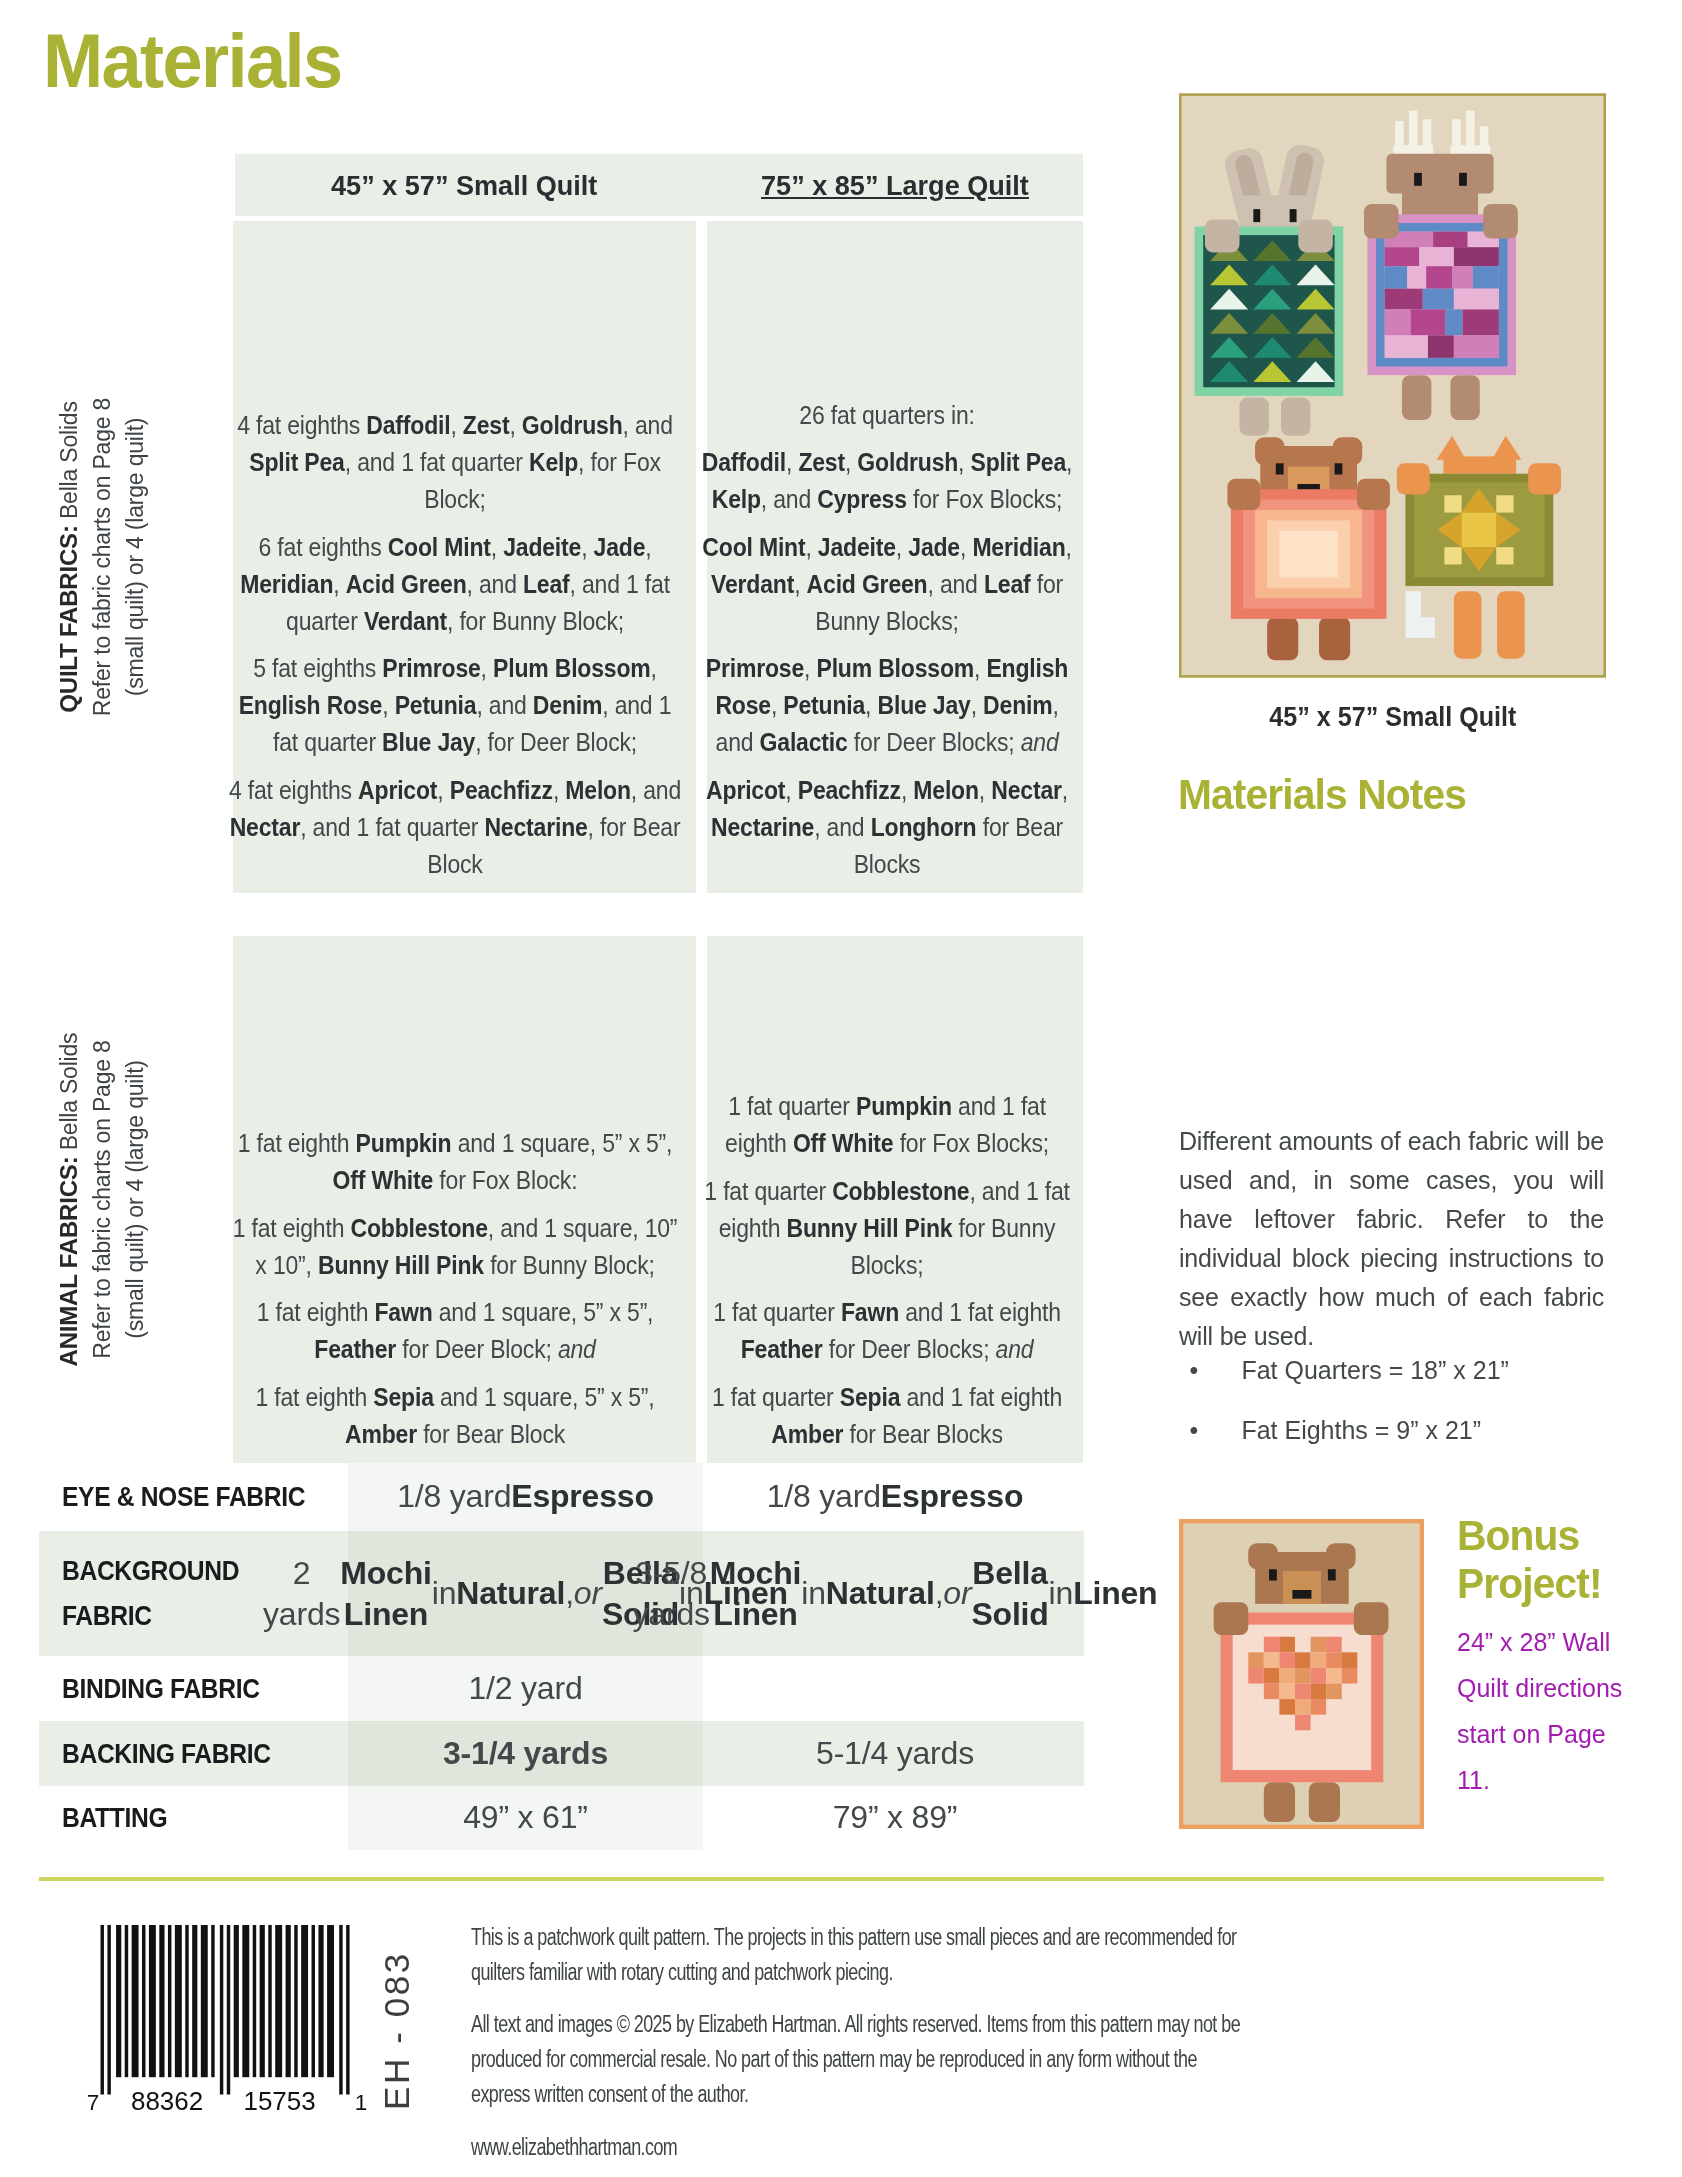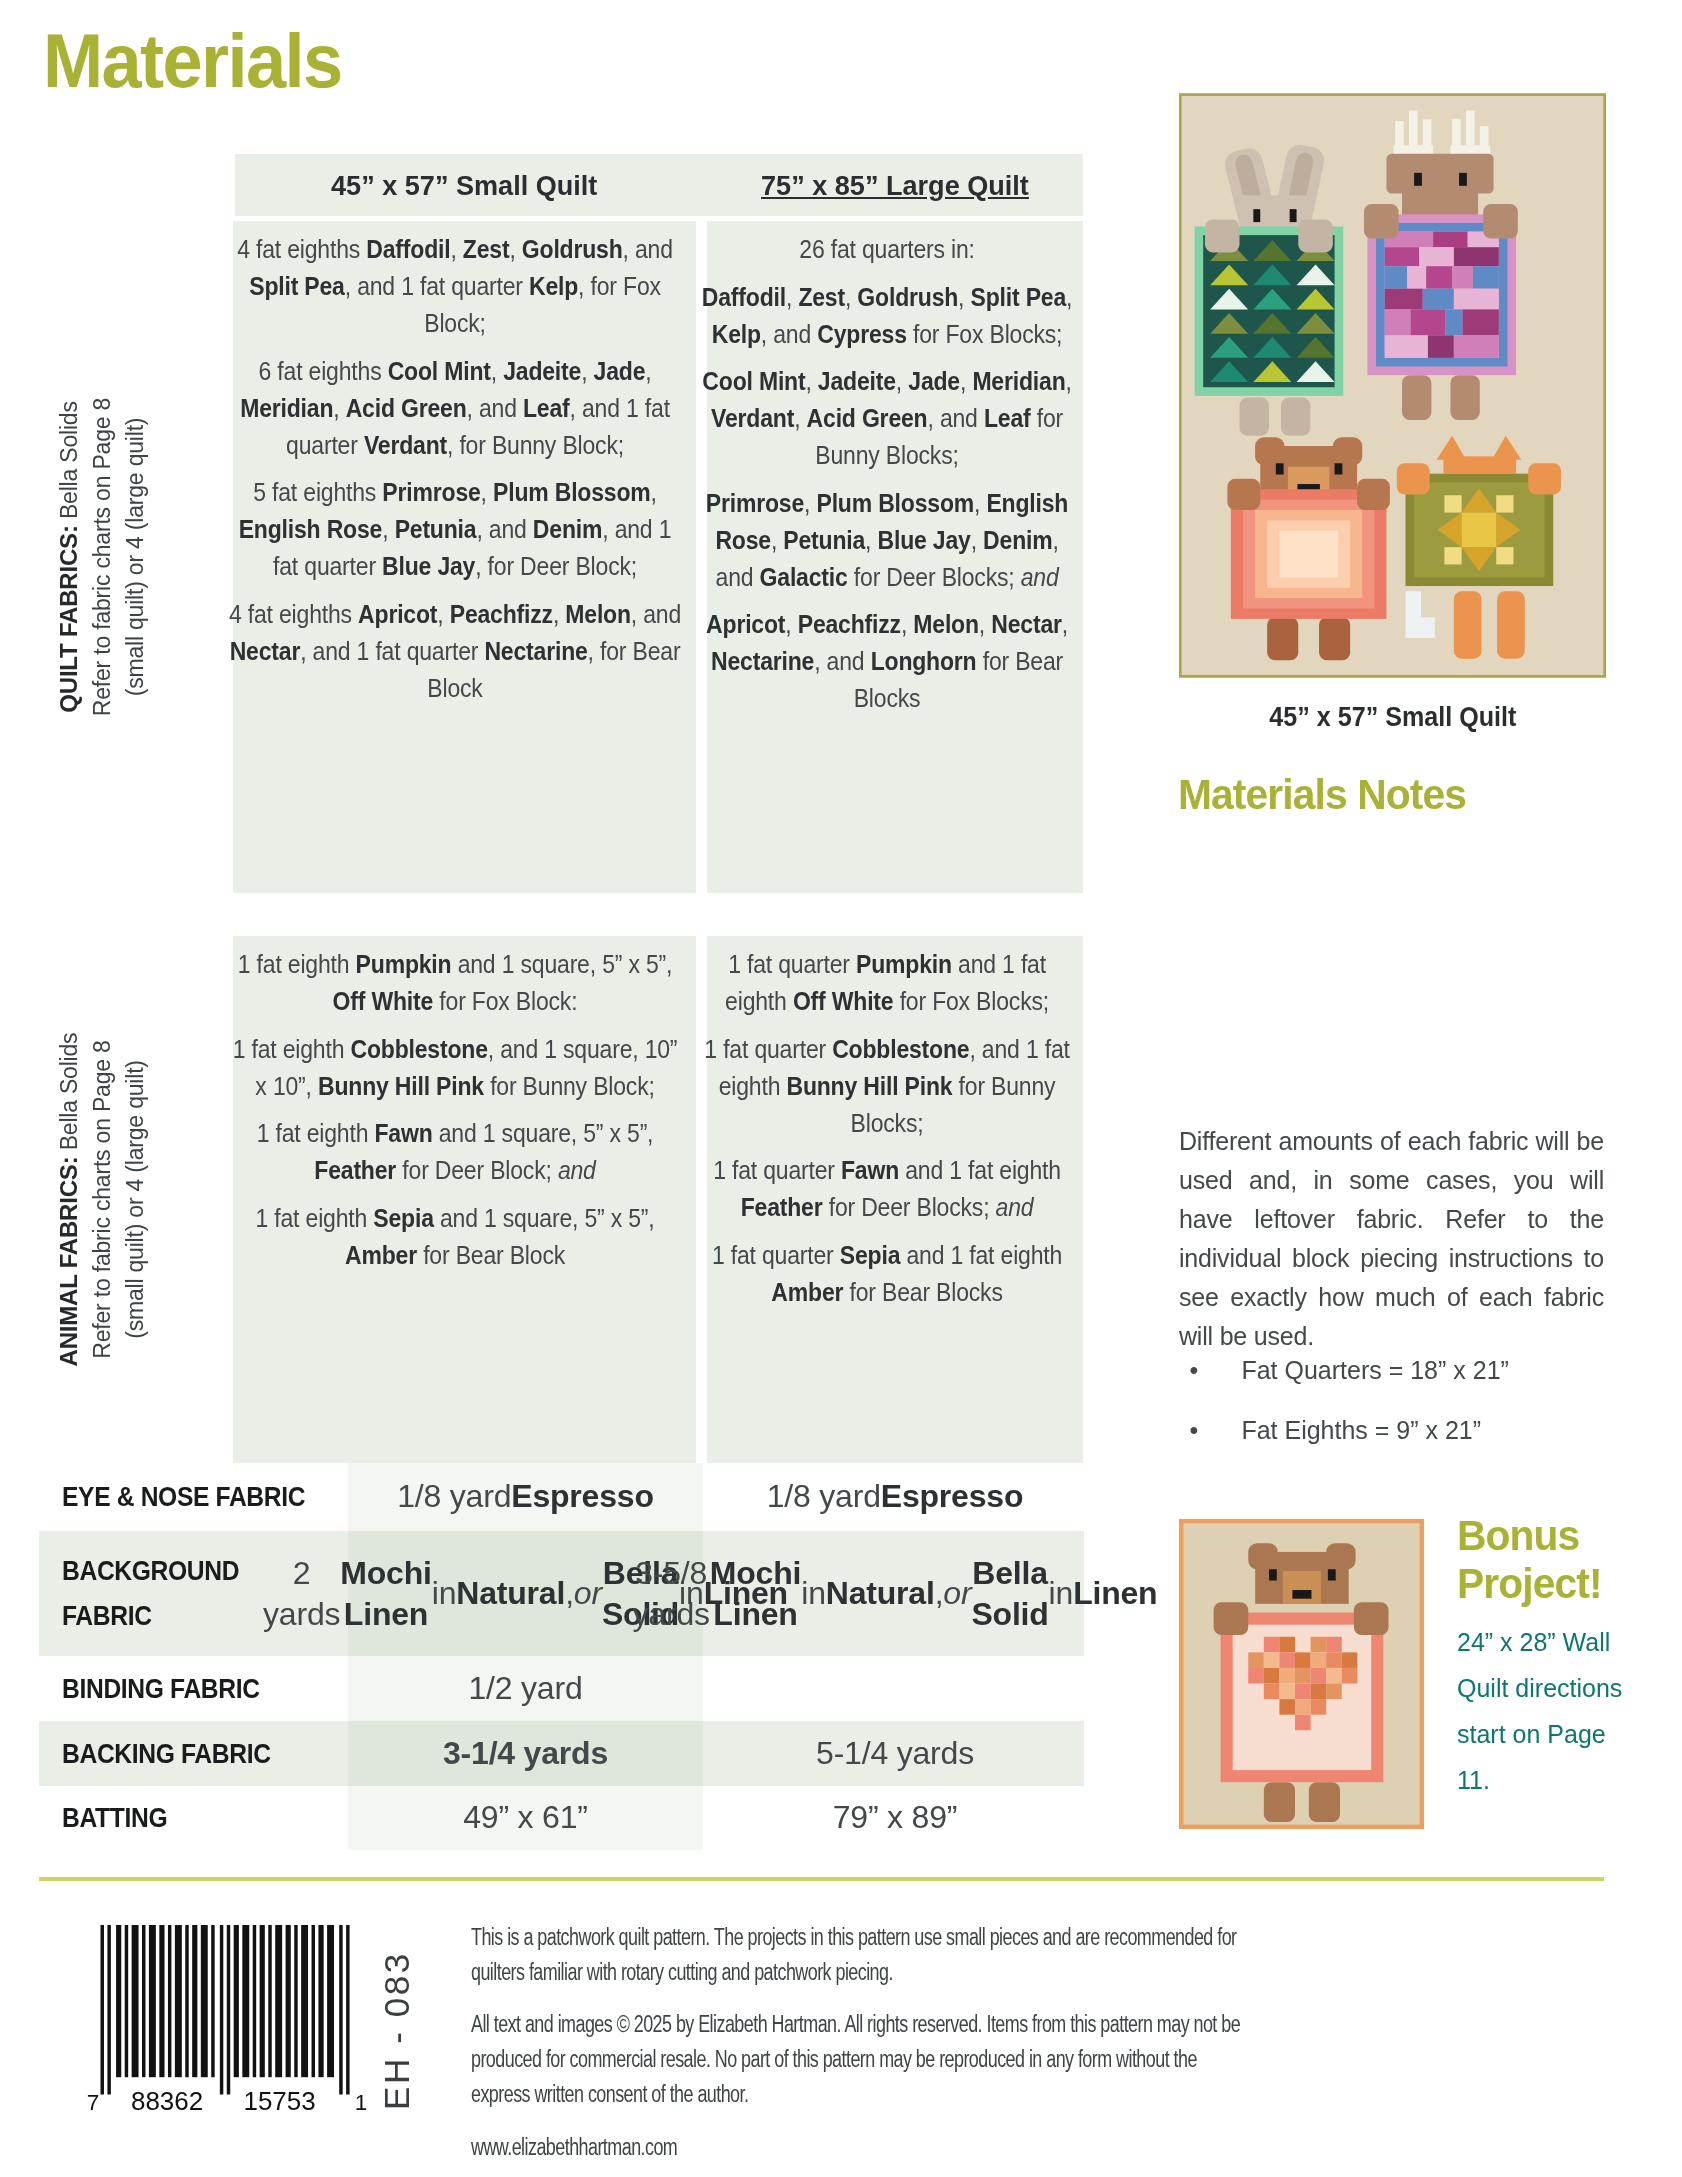--- a/index.html
+++ b/index.html
@@ -6,21 +6,21 @@
   #page{position:relative;width:1683px;height:2177px;background:#ffffff;
         font-family:"Liberation Sans",sans-serif;overflow:hidden;color:#43484a;}
   .abs{position:absolute;}
   
   #title{left:43px;top:17.3px;font-size:76px;font-weight:bold;color:#a9b235;
          letter-spacing:-1.7px;transform:scaleX(.95);transform-origin:left top;white-space:nowrap;}
   
   .band{background:#e9efe7;}
   .hdr{font-size:28.5px;font-weight:bold;color:#2b2e30;display:flex;align-items:center;justify-content:center;}
   .hdr>span{transform:scaleX(.95);white-space:nowrap;}
-  .cell{background:#e9efe7;display:flex;flex-direction:column;justify-content:flex-start;align-items:center;}
+  .cell{background:#e9efe7;display:flex;flex-direction:column;justify-content:flex-end;align-items:center;}
   .condense{width:108%;margin-left:-4%;transform:scaleX(.92);transform-origin:center;}
   .cell p{margin:10.4px 0;font-size:25px;line-height:37px;text-align:center;color:#43484a;letter-spacing:-0.2px;}
   .cell p b{color:#2c3133;}
   .rot-wrap{overflow:visible;}
   .rot-inner{transform-origin:0 0;display:flex;flex-direction:column;justify-content:center;
              align-items:center;text-align:center;}
   .rot-line1{font-size:23px;color:#3d4246;letter-spacing:-0.2px;line-height:33px;}
   .rot-line1 b{font-size:24px;color:#26292b;}
   .rot-line{font-size:23px;color:#3d4246;line-height:33px;letter-spacing:-0.2px;}
   .row-label{font-size:28px;font-weight:bold;color:#191b1c;letter-spacing:-0.4px;
@@ -32,21 +32,21 @@
   .col-strip{background:rgba(134,166,123,0.10);}
   
   #caption{font-size:27px;font-weight:bold;color:#2b2e30;text-align:center;}
   #caption>span{display:inline-block;transform:scaleX(.93);}
   .green-head{font-size:42px;font-weight:bold;color:#a9b235;letter-spacing:-0.9px;line-height:48px;
               transform:scaleX(.97);transform-origin:left top;white-space:nowrap;}
   #bonus-heading{white-space:normal;}
   .notes-p{font-size:25px;line-height:39px;text-align:justify;color:#43484a;letter-spacing:-0.2px;}
   .bullet-row{display:flex;font-size:25px;color:#43484a;}
   .bullet-dot{width:52px;text-align:left;padding-left:10.4px;}
-  #bonus-text{font-size:25px;line-height:46px;color:#0f766e;}
+  #bonus-text{font-size:25px;line-height:46px;color:#a21caf;}
   
   #rule{background:#cdd35f;}
   #footer-text{transform:scaleX(.78);transform-origin:left top;font-size:23px;line-height:35px;
                color:#3f4446;letter-spacing:-0.7px;}
   #footer-text p{margin:0 0 17.3px 0;}
   #footer-url{margin-top:0;}
   #eh-wrap{overflow:visible;}
   #eh-inner{transform-origin:0 0;font-size:35px;color:#3b3e40;letter-spacing:2.6px;white-space:nowrap;
             font-weight:normal;}
 </style>

